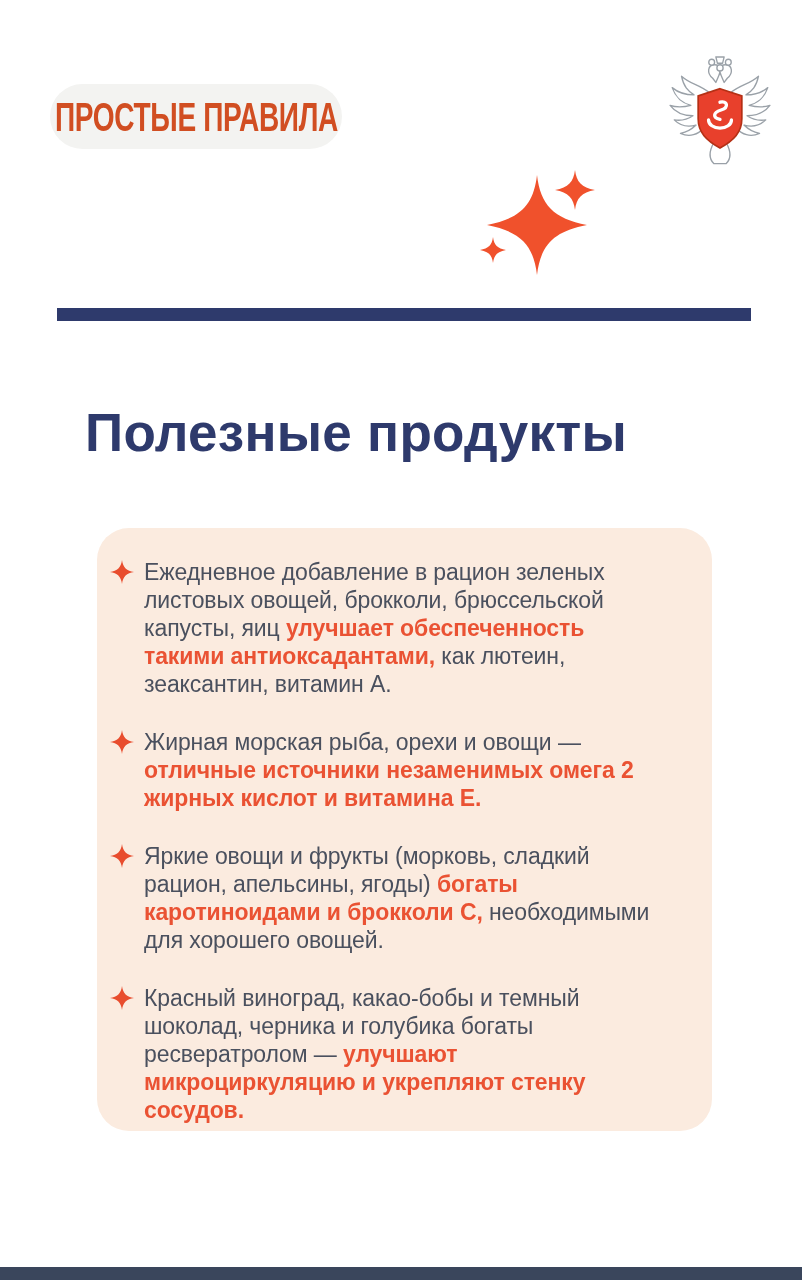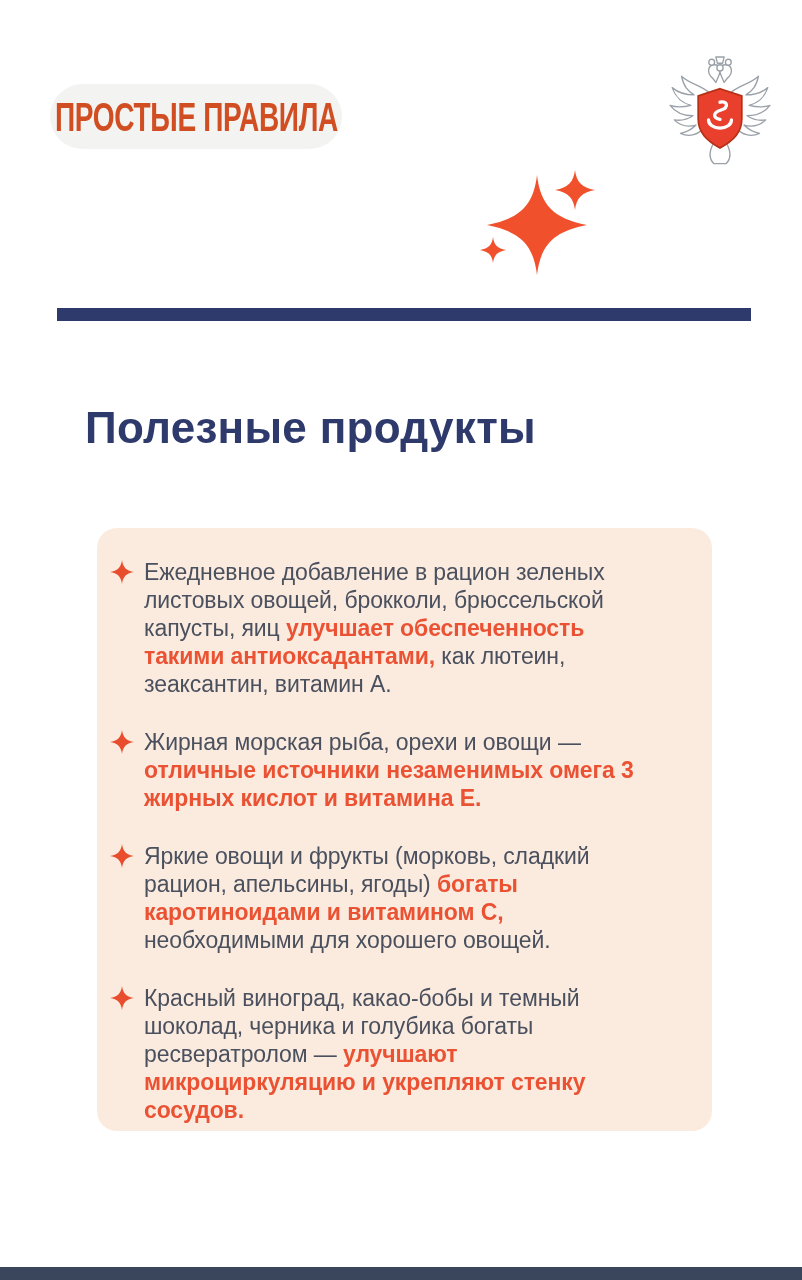--- a/index.html
+++ b/index.html
@@ -43,31 +43,31 @@
   
   .divider{
     position:absolute; left:57px; top:300px;
     width:694px; height:13px;
     background:var(--navy, #2E3A6C);
   }
 
   
   .title{
     position:absolute; left:85px; top:396px;
-    font-size:44px; line-height:1.1; font-weight:700;
+    font-size:53px; line-height:1.1; font-weight:700;
     letter-spacing:0.3px;
     color:var(--navy, #2E3A6C);
   }
 
   
   .card{
     position:absolute; left:97px; top:520px;
     width:615px; height:603px;
     background:var(--card-bg, #FBEBDF);
-    border-radius:20px;
+    border-radius:32px;
     padding:30px 40px 20px 13px;
     overflow:hidden;
   }
   .bullet-list{ display:flex; flex-direction:column; gap:30px; }
   .bullet{ display:flex; align-items:flex-start; }
   .bullet-icon{
     flex:0 0 24px; width:24px; height:24px;
     margin:2px 10px 0 0;
   }
   .bullet-icon svg{ width:24px; height:24px; display:block; }
@@ -154,30 +154,30 @@
     </span>
     <p class="bullet-text"><span>Ежедневное добавление в рацион зеленых листовых овощей, брокколи, брюссельской капусты, яиц </span><span class="hl">улучшает обеспеченность такими антиоксадантами,</span><span> как лютеин, зеаксантин, витамин А.</span></p>
   </div>
 
   <div class="bullet">
     <span class="bullet-icon">
       <svg viewBox="0 0 100 100" aria-hidden="true">
         <path fill="#E84D2E" d="M50 0 C53.5 30 70 46.5 100 50 C70 53.5 53.5 70 50 100 C46.5 70 30 53.5 0 50 C30 46.5 46.5 30 50 0 Z"></path>
       </svg>
     </span>
-    <p class="bullet-text"><span>Жирная морская рыба, орехи и овощи — </span><span class="hl">отличные источники незаменимых омега 3 жирных кислот и витамина Е.</span></p>
+    <p class="bullet-text"><span>Жирная морская рыба, орехи и овощи — </span><span class="hl">отличные источники незаменимых омега 2 жирных кислот и витамина Е.</span></p>
   </div>
 
   <div class="bullet">
     <span class="bullet-icon">
       <svg viewBox="0 0 100 100" aria-hidden="true">
         <path fill="#E84D2E" d="M50 0 C53.5 30 70 46.5 100 50 C70 53.5 53.5 70 50 100 C46.5 70 30 53.5 0 50 C30 46.5 46.5 30 50 0 Z"></path>
       </svg>
     </span>
-    <p class="bullet-text"><span>Яркие овощи и фрукты (морковь, сладкий рацион, апельсины, ягоды) </span><span class="hl">богаты каротиноидами и витамином С,</span><span> необходимыми для хорошего овощей.</span></p>
+    <p class="bullet-text"><span>Яркие овощи и фрукты (морковь, сладкий рацион, апельсины, ягоды) </span><span class="hl">богаты каротиноидами и брокколи С,</span><span> необходимыми для хорошего овощей.</span></p>
   </div>
 
   <div class="bullet">
     <span class="bullet-icon">
       <svg viewBox="0 0 100 100" aria-hidden="true">
         <path fill="#E84D2E" d="M50 0 C53.5 30 70 46.5 100 50 C70 53.5 53.5 70 50 100 C46.5 70 30 53.5 0 50 C30 46.5 46.5 30 50 0 Z"></path>
       </svg>
     </span>
     <p class="bullet-text"><span>Красный виноград, какао-бобы и темный шоколад, черника и голубика богаты ресвератролом — </span><span class="hl">улучшают микроциркуляцию и укрепляют стенку сосудов.</span></p>
   </div>

